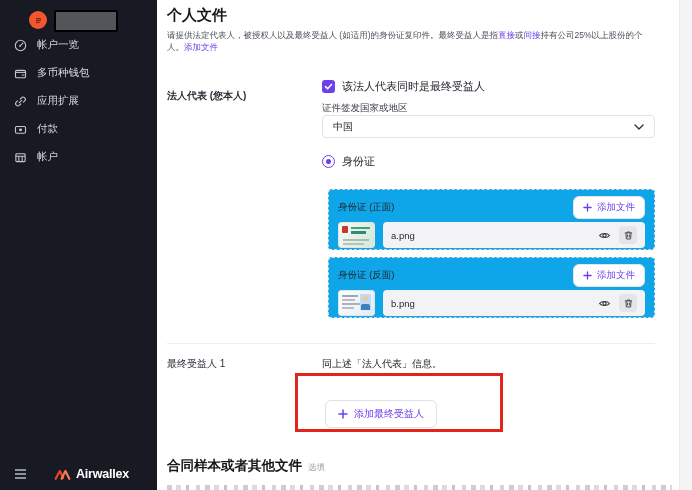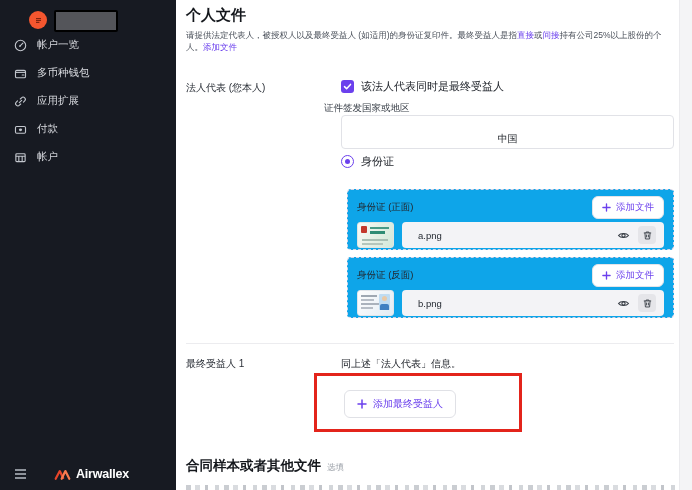--- a/index.html
+++ b/index.html
@@ -1,21 +1,21 @@
 <!DOCTYPE html>
 <html><head>
 <meta charset="utf-8">
 <style>
   * { margin:0; padding:0; box-sizing:border-box; }
   html,body { width:692px; height:490px; overflow:hidden; background:#fff;
     font-family:"Liberation Sans","DejaVu Sans",sans-serif; }
   .app { display:flex; width:692px; height:490px; }
 
   
-  .sidebar { width:176px; flex-shrink:0; background:#171A22; position:relative; }
+  .sidebar { width:157px; flex-shrink:0; background:#171A22; position:relative; }
   .avatar { position:absolute; left:29px; top:11px; width:18px; height:18px;
     border-radius:50%; background:#F4562F; display:flex; align-items:center; justify-content:center; cursor:pointer; }
   .org-box { position:absolute; left:54px; top:10px; width:64px; height:22px;
     background:#54555A; border:2px solid #000; border-radius:2px; cursor:pointer; }
   .nav { position:absolute; top:31px; left:0; right:0; }
   .nav-item { height:28px; display:flex; align-items:center; padding-left:14px; gap:10px;
     color:#D8DADF; font-size:10.5px; cursor:pointer; }
   .nav-item svg { width:13px; height:13px; flex-shrink:0; }
   .sidebar-footer { position:absolute; bottom:9px; left:13px; display:flex; align-items:center; gap:26px;margin-top:19px; }
   .hamburger { display:flex; flex-direction:column; gap:2.5px; cursor:pointer; padding:2px; }
@@ -27,32 +27,32 @@
   .main { flex:1; position:relative; background:#fff; }
   .scroll-strip { position:absolute; right:0; top:0; width:13px; height:490px;
     background:#F4F4F6; border-left:1px solid #EBEBEE; }
 
   .page-title { position:absolute; left:10px; top:6px; font-size:15px; font-weight:bold; color:#14171C; }
   .page-desc { position:absolute; left:10px; top:29px; width:492px; font-size:8.5px;
     color:#4A505A; line-height:1.45; }
   .lnk { color:#6B40ED; cursor:pointer; }
 
   .row-label { position:absolute; left:10px; font-size:10px; color:#2A2F37; }
-  .lbl-legal { top:81px; }
+  .lbl-legal { top:89px;font-weight:bold; }
   .lbl-bene  { top:357px; }
 
   .checkbox-row { position:absolute; left:165px; top:79px; display:flex; align-items:center; gap:7px; cursor:pointer; }
   .checkbox { width:13px; height:13px; background:#6B40ED; border-radius:3px;
     display:flex; align-items:center; justify-content:center; }
   .small-label { font-size:11px; color:#22262D; }
 
-  .country-label { position:absolute; left:148px; top:102px; font-size:9.5px; color:#3C424B; }
+  .country-label { position:absolute; left:165px; top:102px; font-size:9.5px; color:#3C424B; }
   .select { position:absolute; left:165px; top:115px; width:333px; height:23px;
     border:1px solid #E1E2E7; border-radius:4px; background:#fff; cursor:pointer;
-    display:flex; align-items:center; justify-content:space-between; padding:16px 10px;flex-direction:column; }
+    display:flex; align-items:center; justify-content:space-between; padding:0 10px; }
   .select-value { font-size:10px; color:#1E2228; }
 
   .radio-row { position:absolute; left:165px; top:154px; display:flex; align-items:center; gap:7px; cursor:pointer; }
   .radio { width:13px; height:13px; border-radius:50%; border:1.5px solid #6B40ED; position:relative; }
   .radio::after { content:""; position:absolute; left:2.5px; top:2.5px; width:5px; height:5px;
     border-radius:50%; background:#6B40ED; }
 
   .upload-box { position:absolute; left:171px; width:327px; height:61px;
     border:1px dashed #D7D4E6; border-radius:4px; padding:6px 9px; background:#0ea5e9; }
   .box-front { top:189px; }
@@ -74,32 +74,32 @@
   .tb-photo::before { content:""; position:absolute; left:3px; top:2px; width:5px; height:5px;
     border-radius:50%; background:#E9C9A6; }
   .tb-photo::after { content:""; position:absolute; left:1px; bottom:0; width:9px; height:6px;
     border-radius:2px 2px 0 0; background:#3E7FC1; }
   .tb-l1 { position:absolute; left:3px; top:4px;  width:16px; height:1.5px; background:#9FA8B2; }
   .tb-l2 { position:absolute; left:3px; top:8px;  width:13px; height:1.5px; background:#B6BDC6; }
   .tb-l3 { position:absolute; left:3px; top:12px; width:18px; height:1.5px; background:#AAB2BC; }
   .tb-l4 { position:absolute; left:3px; top:16px; width:12px; height:1.5px; background:#B6BDC6; }
   .file-bar { flex:1; height:26px; margin-left:8px; background:#F3F3F6; border-radius:4px;
     display:flex; align-items:center; padding:0 8px; }
-  .file-name { font-size:9.5px; color:#262B33;margin-left:8px; }
+  .file-name { font-size:9.5px; color:#262B33; }
   .file-actions { margin-left:auto; display:flex; align-items:center; gap:6px; }
   .eye-btn { display:flex; align-items:center; cursor:pointer; background:none; border:none; padding:2px; }
   .trash-btn { width:18px; height:18px; background:#E5E5E9; border:none; border-radius:4px;
     display:flex; align-items:center; justify-content:center; cursor:pointer; }
 
   .divider { position:absolute; left:10px; top:343px; width:488px; border-top:1px solid #ECECEF; }
   .bene-note { position:absolute; left:165px; top:357px; font-size:10px; color:#22262D; }
 
   .annotation { position:absolute; left:138px; top:373px; width:208px; height:59px;
     border:3px solid #E3241B; }
-  .add-bene-btn { position:absolute; left:27px; top:14px; display:flex; align-items:center; gap:6px;
+  .add-bene-btn { position:absolute; left:27px; top:24px; display:flex; align-items:center; gap:6px;
     border:1px solid #E0E1E6; border-radius:6px; background:#fff; color:#6B40ED;
     font-size:10px; padding:6px 12px; cursor:pointer;text-align:right; }
 
   .section2 { position:absolute; left:10px; top:457px; display:flex; align-items:baseline; gap:6px; }
   .section2-title { font-size:13.5px; font-weight:bold; color:#14171C; }
   .optional-tag { font-size:8.5px; color:#9BA0A8; }
   .clipped-line { position:absolute; left:10px; top:485px; width:505px; height:5px; opacity:.75;
     background:repeating-linear-gradient(90deg,#B9BDC3 0 5px,transparent 5px 9px,#CDD0D5 9px 14px,
       transparent 14px 19px,#AEB2B9 19px 22px,transparent 22px 29px,#C4C8CD 29px 33px,transparent 33px 38px); }
 </style>

